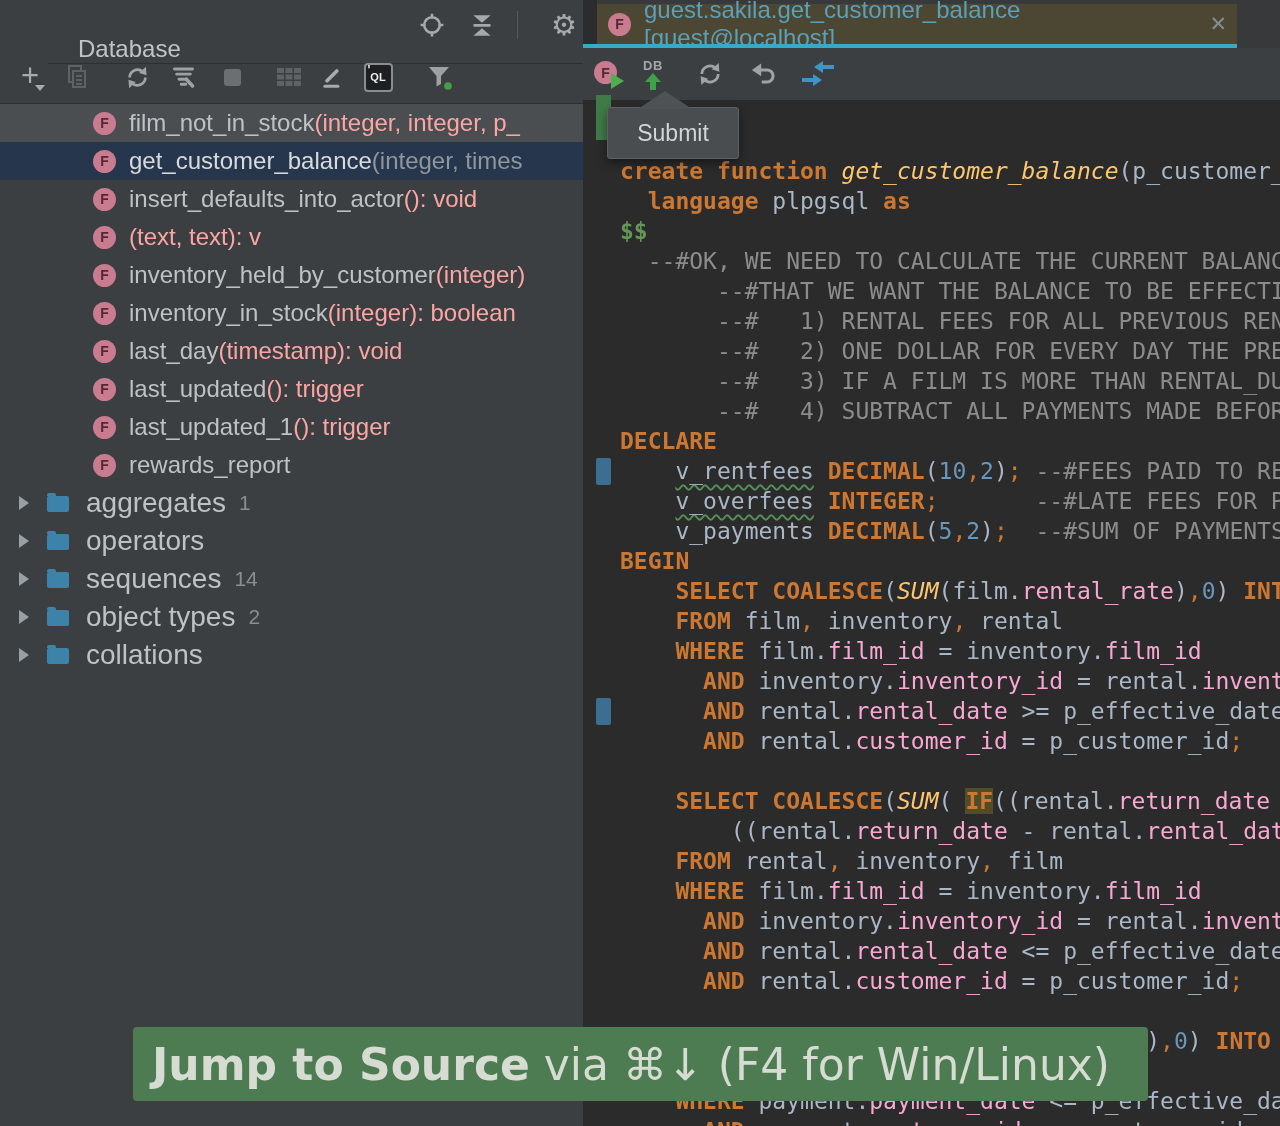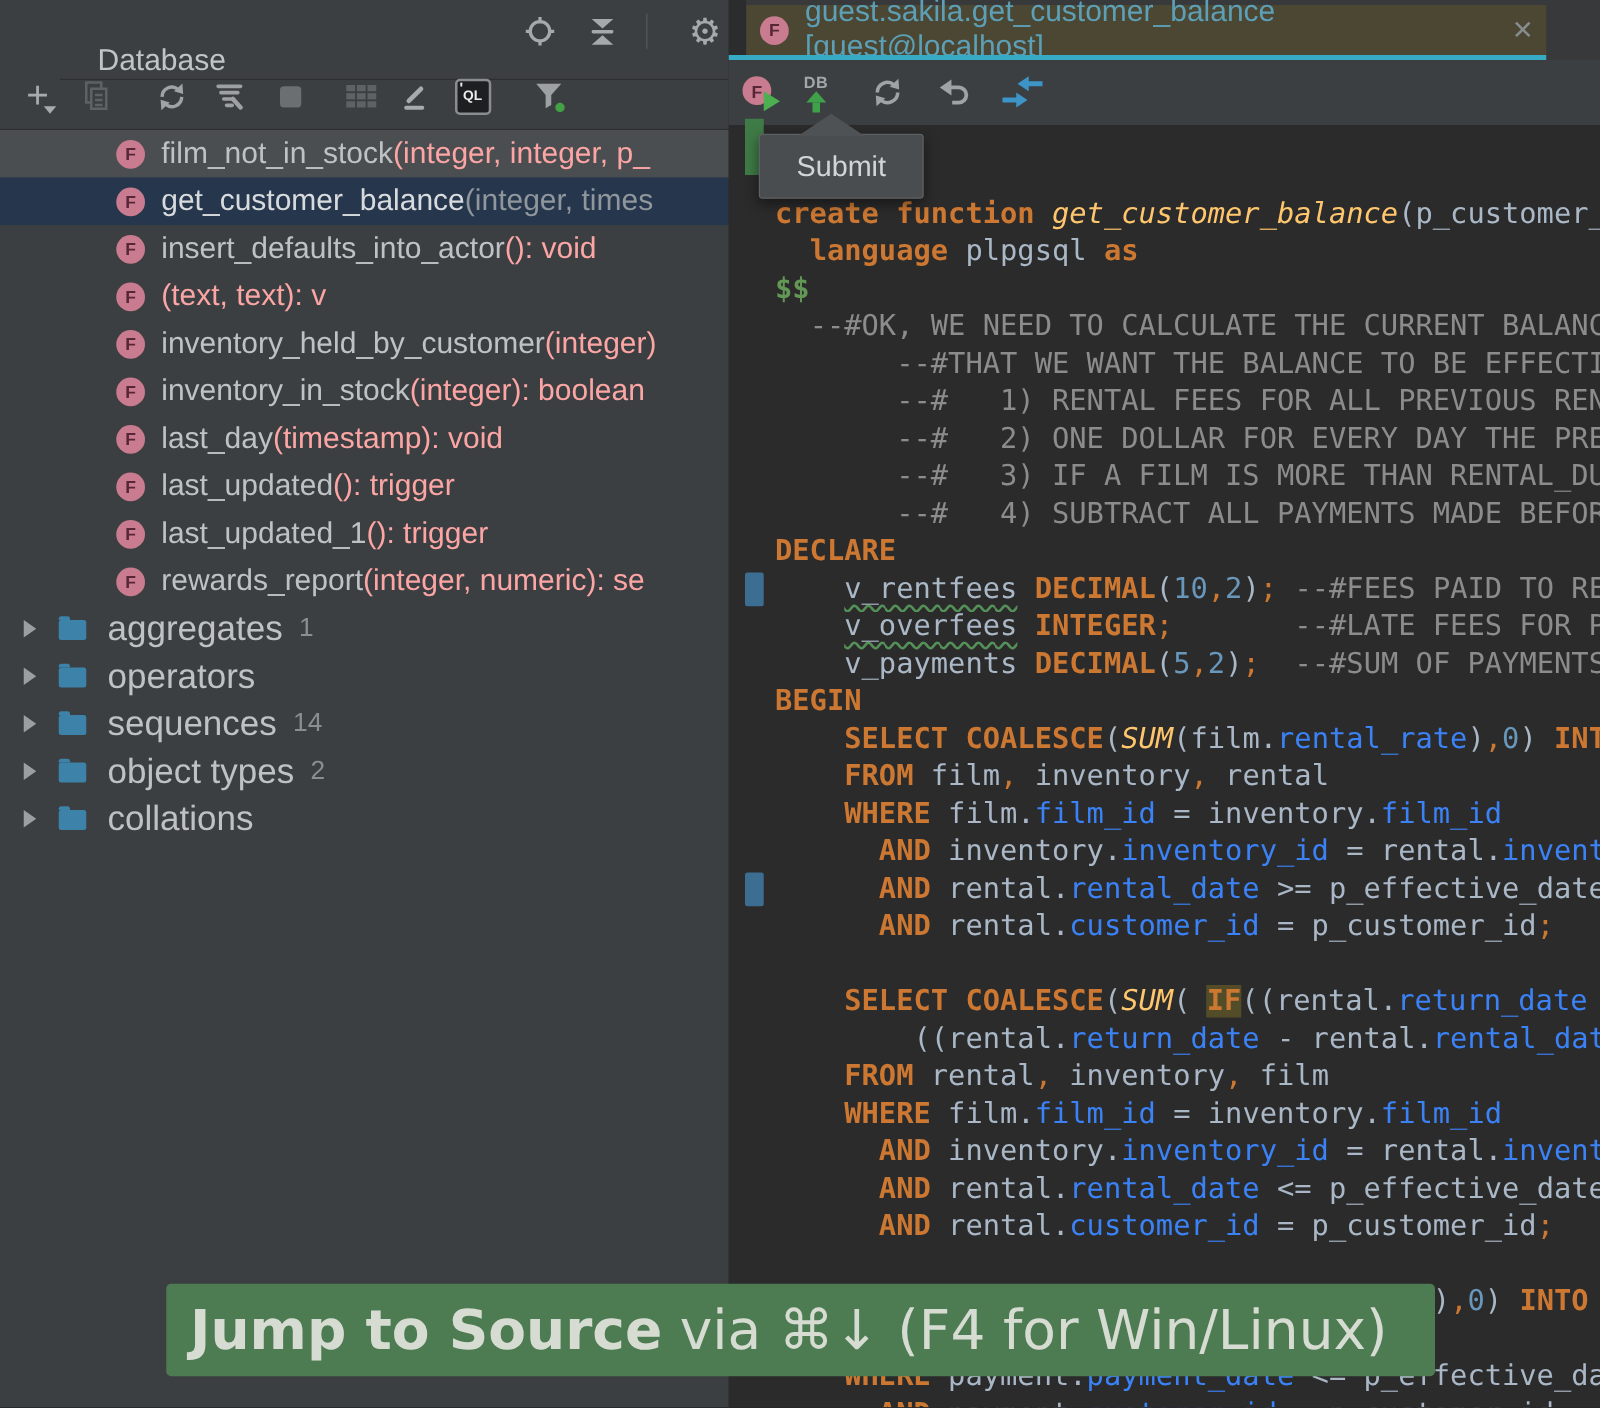--- a/index.html
+++ b/index.html
@@ -83,21 +83,21 @@
   
   .code-wrap{position:absolute;top:100px;left:0;right:0;bottom:0;background:#2B2B2B;overflow:hidden;}
   .code{margin:0;padding:56px 0 0 37px;font-family:"DejaVu Sans Mono",monospace;font-size:23px;
       line-height:30px;white-space:pre;}
   .cl{height:30px;}
   .tok-k{color:#CC7832;font-weight:bold;}
   .tok-f{color:#FFC66D;font-style:italic;}
   .tok-g{color:#629755;font-weight:bold;}
   .tok-c{color:#8C8C8C;}
   .tok-n{color:#6897BB;}
-  .tok-col{color:#3b82f6;margin-top:23px;}
+  .tok-col{color:#f9a8d4;margin-top:23px;}
   .tok-t{color:#A9B7C6;}
   .tok-o{color:#CC7832;}
   .tok-hl{color:#CC7832;font-weight:bold;background:#524D28;margin-left:13px;}
   .tok-sq{color:#A9B7C6;text-decoration:underline wavy #549159 1.5px;text-underline-offset:5px;}
 
   
   .tooltip{position:absolute;left:607px;top:107px;width:130px;height:50px;background:#4A4D4F;
       border:1px solid #5E6163;border-radius:3px;display:flex;align-items:center;justify-content:center;
       z-index:40;box-shadow:0 4px 10px rgba(0,0,0,.45);}
   .tooltip .tip-arrow{position:absolute;top:-17px;left:30px;width:0;height:0;
@@ -247,21 +247,20 @@
           <span class="fn-params">(): trigger</span>
         </div>
         <div class="row fn">
           <span class="fic">F</span>
           <span class="fn-name">last_updated_1</span>
           <span class="fn-params">(): trigger</span>
         </div>
         <div class="row fn">
           <span class="fic">F</span>
           <span class="fn-name">rewards_report</span>
-          <span class="fn-params">(integer, numeric): se</span>
         </div>
         <div class="row folder">
           <span class="chev"></span>
           <span class="fold"></span>
           <span class="folder-label">aggregates</span>
           <span class="folder-count">1</span>
         </div>
         <div class="row folder">
           <span class="chev"></span>
           <span class="fold"></span>

